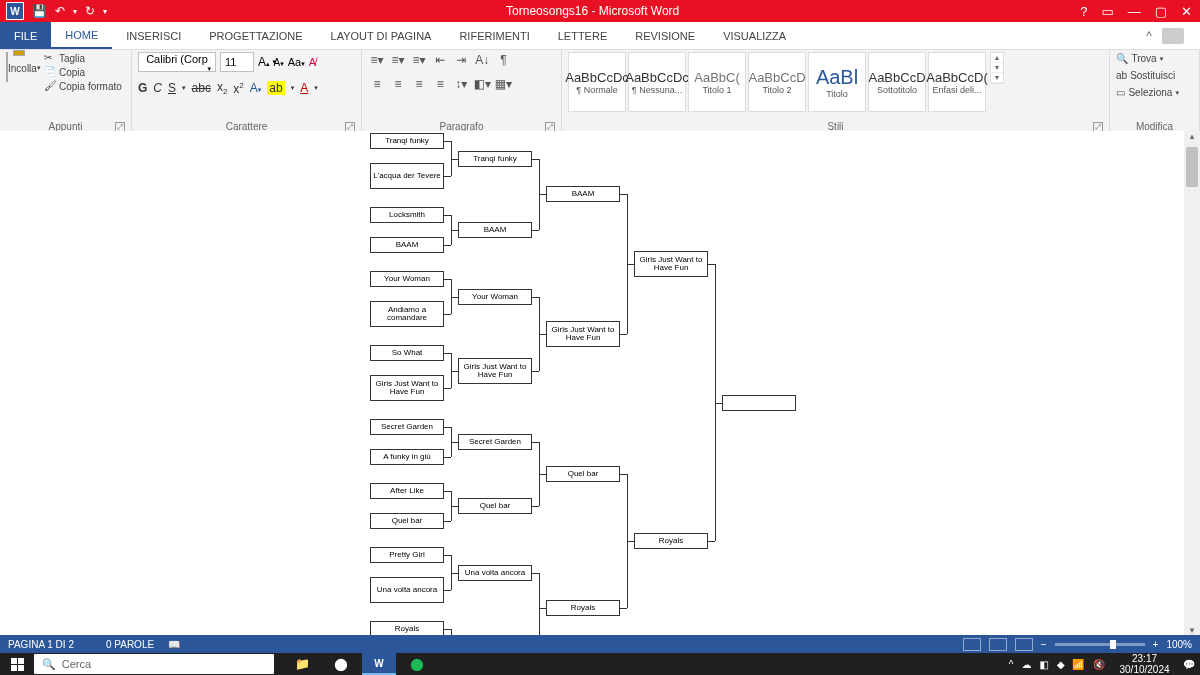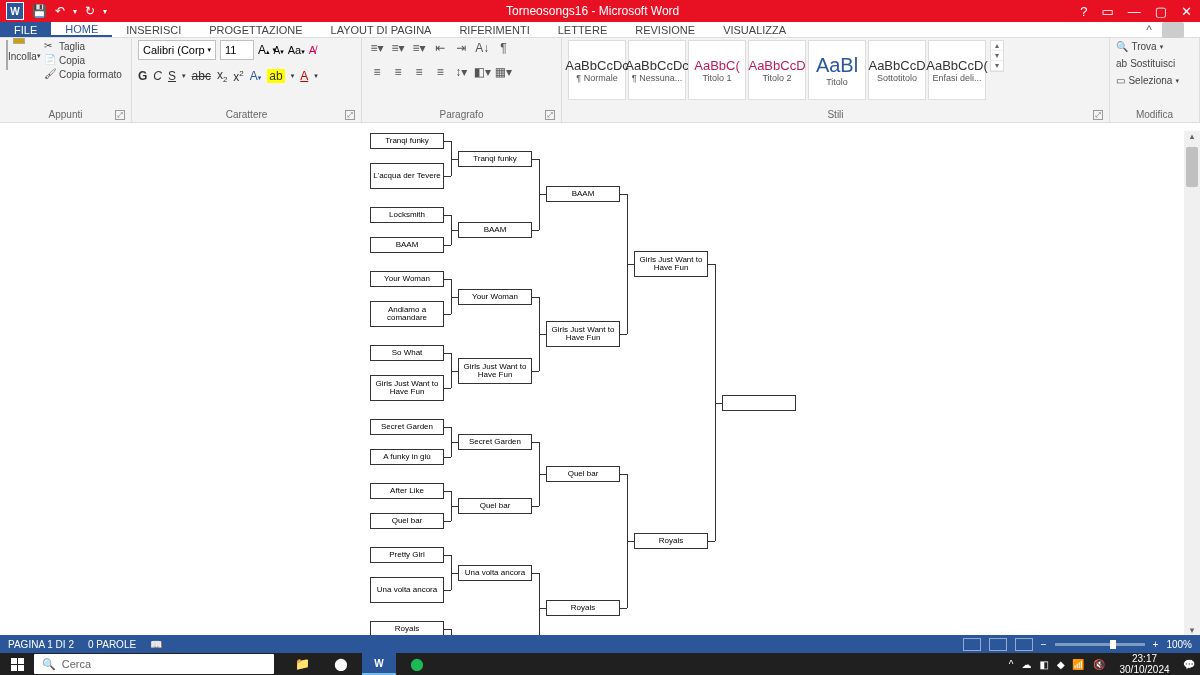--- a/index.html
+++ b/index.html
@@ -7,21 +7,21 @@
 
 
 .titlebar { height:22px; background:#e81123; display:flex; align-items:center; color:#fff; font-size:12px; }
 .titlebar .qat { display:flex; align-items:center; gap:8px; padding:0 6px; height:100%; }
 .qat .w-logo { width:18px; height:18px; background:#2b579a; color:#fff; display:flex; align-items:center; justify-content:center; font-weight:bold; font-size:10px; border:1px solid #fff; }
 .qat span { font-size:12px; color:#fff; }
 .titlebar .title-center { flex:1; text-align:center; }
 .titlebar .win-ctrls { display:flex; gap:14px; padding:0 8px; font-size:13px; }
 
 
-.tabs { height:16px; background:#fff; display:flex; align-items:stretch; border-bottom:1px solid #ddd; }
+.tabs { height:28px; background:#fff; display:flex; align-items:stretch; border-bottom:1px solid #ddd; }
 .tabs .tab { padding:0 14px; display:flex; align-items:center; font-size:11px; color:#444; cursor:pointer; text-transform:uppercase; }
 .tabs .tab.file { background:#2b579a; color:#fff; }
 .tabs .tab.active { color:#2b579a; border-bottom:2px solid #2b579a; }
 .tabs .collapse-ico { margin-left:auto; display:flex; align-items:center; gap:10px; padding:0 10px; font-size:12px; color:#666; }
 .tabs .account-ico { width:22px; height:16px; background:#ccc; border-radius:2px; margin-right:6px; }
 
 
 .ribbon { height:85px; background:#f3f3f3; display:flex; border-bottom:1px solid #ddd; }
 .group { border-right:1px solid #ddd; display:flex; flex-direction:column; padding:2px 6px 0 6px; }
 .group .body { flex:1; display:flex; align-items:flex-start; gap:4px; }
@@ -45,21 +45,21 @@
 .sub-t { font-size:8px; vertical-align:sub; }
 
 
 .para-grid span { width:18px; height:16px; display:inline-flex; align-items:center; justify-content:center; font-size:12px; color:#555; }
 
 
 .styles-gal { display:flex; gap:2px; height:60px; }
 .style-item { width:58px; border:1px solid #ddd; background:#fff; display:flex; flex-direction:column; align-items:center; justify-content:center; font-size:9px; color:#555; padding:2px; }
 .style-item .preview { font-size:13px; color:#333; }
 .style-item.big .preview { font-size:20px; color:#2b579a; }
-.style-item.accent .preview { color:#be185d; }
+.style-item.accent .preview { color:#737373; }
 .style-nav { width:14px; display:flex; flex-direction:column; border:1px solid #ddd; background:#fff; }
 .style-nav div { flex:1; display:flex; align-items:center; justify-content:center; font-size:8px; color:#666; border-bottom:1px solid #eee; }
 
 
 .edit-lines div { font-size:10px; color:#444; display:flex; align-items:center; gap:3px; padding:1px 0; }
 
 
 .doc-wrap { position:absolute; top:131px; left:0; right:0; bottom:36px; background:#fff; overflow:hidden; }
 .scroll-v { position:absolute; right:0; top:0; bottom:0; width:16px; background:#f0f0f0; }
 .scroll-v .thumb { width:12px; margin:2px; height:40px; background:#c0c0c0; border-radius:2px; }
@@ -151,21 +151,21 @@
             <span>Copia formato</span>
           </div>
       </div>
     </div>
     <div class="label"><span>Appunti</span><div class="dialog-launch">⤢</div></div>
   </div>
 
   <div class="group" style="width:230px;">
     <div class="body" style="flex-direction:column;">
       <div class="font-row">
-        <div class="font-select" style="width:78px;">
+        <div class="font-select" style="width:78px;flex-direction:column;">
             <span>Calibri (Corp</span>
             <span style="margin-left:auto;font-size:7px;">▾</span>
           </div>
         <div class="font-select" style="width:34px;gap:36px;">
             <span>11</span>
             <span style="margin-left:auto;font-size:7px;">▾</span>
           </div>
         <span style="font-size:12px;">A<span style="font-size:7px;">▴</span></span>
         <span style="font-size:10px;">A<span style="font-size:7px;">▾</span></span>
         <span>Aa<span style="font-size:7px;">▾</span></span>
@@ -370,21 +370,21 @@
   </div>
   <div class="scroll-v">
     <div class="arrow">▴</div>
     <div class="thumb"></div>
     <div class="arrow" style="position:absolute;bottom:0;width:100%;">▾</div>
   </div>
 </div>
 
 <div class="status">
   <span>PAGINA 1 DI 2</span>
-  <span style="margin-left:14px;">0 PAROLE</span>
+  <span style="margin-left:32px;">0 PAROLE</span>
   <span style="margin-left:14px;">📖</span>
   <div class="right">
     <div class="view-btn"></div>
     <div class="view-btn"></div>
     <div class="view-btn"></div>
     <span>−</span>
     <div class="zoom-track">
         <div class="zthumb"></div>
       </div>
     <span>+</span>

